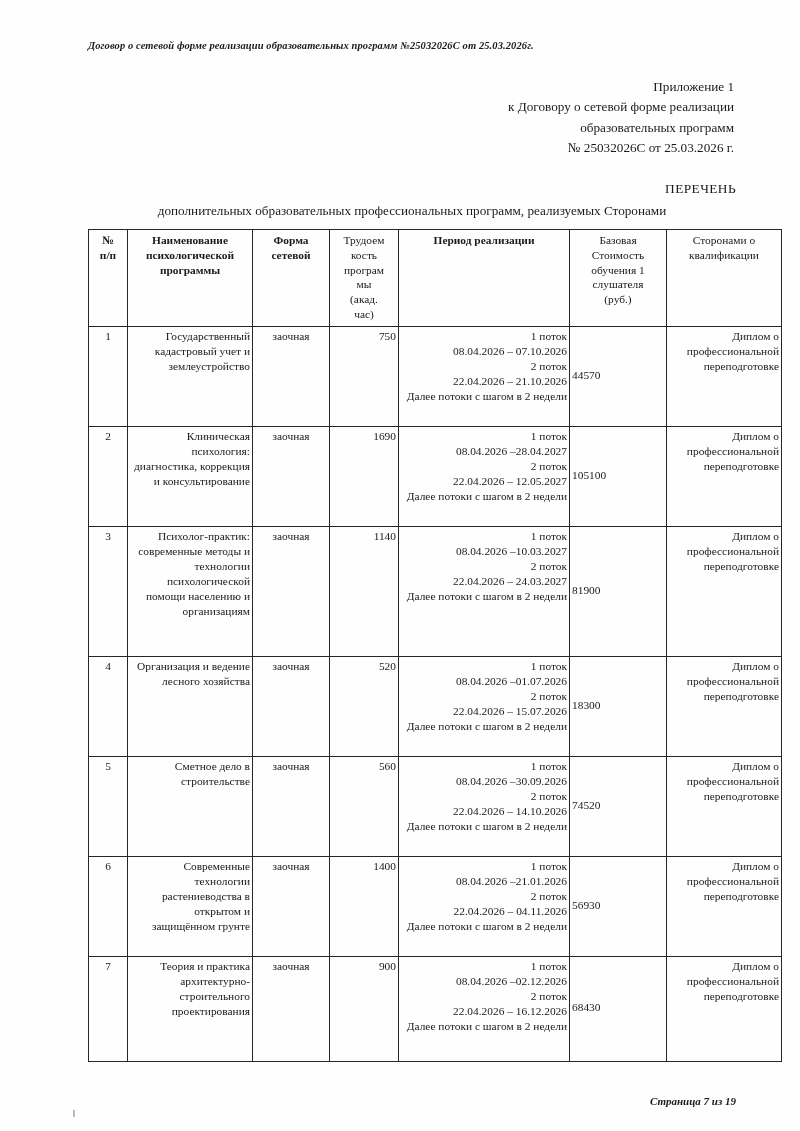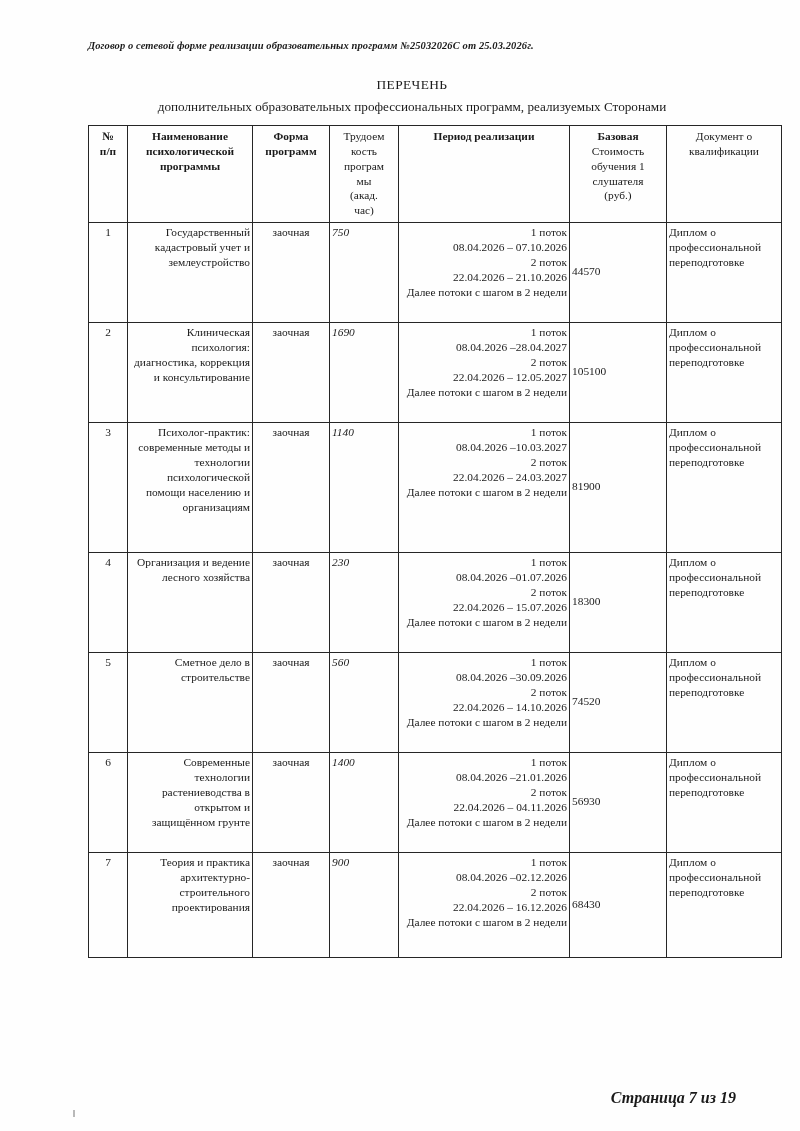--- a/index.html
+++ b/index.html
@@ -36,21 +36,21 @@
   .appendix {
     text-align: right;
     font-size: 13.2px;
     line-height: 1.55;
     margin-right: 2px;
   }
   .appendix div {
     white-space: nowrap;
   }
   .doc-title {
-    text-align: center;
+    text-align: right;
     font-size: 13.4px;
     margin-top: 22px;
     letter-spacing: 0.4px;
   }
   .doc-sub {
     text-align: center;
     font-size: 13.2px;
     line-height: 1.45;
     margin-top: 4px;
   }
@@ -77,52 +77,58 @@
   .c-name { width: 120px; text-align: center; }
   .c-form { width: 72px; text-align: center; }
   .c-hours { width: 64px; text-align: center; }
   .c-period { width: 166px; text-align: center; }
   .c-cost { width: 92px; text-align: center; }
   .c-doc { width: 110px; text-align: center; }
 
   td.num { text-align: center; padding-top: 4px; }
   td.name { text-align: right; padding-top: 4px; }
   td.form { text-align: center; padding-top: 4px; }
-  td.hours { text-align: left; padding-top: 4px; font-style: italic; }
+  td.hours { text-align: right; padding-top: 4px; }
   td.period { text-align: right; padding-top: 4px; }
   td.cost { padding-top: 4px; }
-  td.doc { text-align: left; padding-top: 4px; }
+  td.doc { text-align: right; padding-top: 4px; }
   td.cost.mid { vertical-align: middle; padding-top: 0; }
 
   .period-line { display: block; }
   .footer {
     position: absolute;
     right: 64px;
     bottom: 24px;
     font-style: italic;
     font-weight: bold;
-    font-size: 16px;
+    font-size: 11px;
   }
   .speck {
     position: absolute;
     left: 73px;
     bottom: 14px;
     width: 2px;
     height: 7px;
     background: #b9b9b9;
   }
 </style>
 </head>
 <body>
 
 <div class="page">
   <div class="inner">
 
     <div class="running-head">Договор о сетевой форме реализации образовательных программ №25032026С от 25.03.2026г.</div>
 
+    <div class="appendix">
+      <div>Приложение 1</div>
+      <div>к Договору о сетевой форме реализации</div>
+      <div>образовательных программ</div>
+      <div>№ 25032026С  от 25.03.2026 г.</div>
+    </div>
 
     <div class="doc-title">ПЕРЕЧЕНЬ</div>
     <div class="doc-sub">
       <div>дополнительных образовательных профессиональных программ, реализуемых Сторонами</div>
     </div>
 
     <table class="list">
       <thead>
         <tr>
           <th class="c-num">
@@ -130,42 +136,42 @@
             <span style="display:block">№</span>
             <span style="display:block">п/п</span>
           </th>
           <th class="c-name">
             <span style="display:block">Наименование</span>
             <span style="display:block">психологической</span>
             <span style="display:block">программы</span>
           </th>
           <th class="c-form">
             <span style="display:block">Форма</span>
-            <span style="display:block">программ</span>
+            <span style="display:block">сетевой</span>
           </th>
           <th class="c-hours">
             <span style="display:block;font-weight:normal">Трудоем</span>
             <span style="display:block;font-weight:normal">кость</span>
             <span style="display:block;font-weight:normal">програм</span>
             <span style="display:block;font-weight:normal">мы</span>
             <span style="display:block;font-weight:normal">(акад.</span>
             <span style="display:block;font-weight:normal">час)</span>
           </th>
           <th class="c-period">
             <span style="display:block">Период реализации</span>
           </th>
           <th class="c-cost">
-            <span style="display:block;font-weight:bold">Базовая</span>
+            <span style="display:block;font-weight:normal">Базовая</span>
             <span style="display:block;font-weight:normal">Стоимость</span>
             <span style="display:block;font-weight:normal">обучения 1</span>
             <span style="display:block;font-weight:normal">слушателя</span>
             <span style="display:block;font-weight:normal">(руб.)</span>
           </th>
           <th class="c-doc">
-            <span style="display:block;font-weight:normal">Документ о</span>
+            <span style="display:block;font-weight:normal">Сторонами о</span>
             <span style="display:block;font-weight:normal">квалификации</span>
           </th>
         </tr>
       </thead>
       <tbody id="tbody">
           <tr style="height: 100px;">
             <td class="num">1</td>
             <td class="name">Государственный кадастровый учет и землеустройство</td>
             <td class="form">заочная</td>
             <td class="hours">750</td>
@@ -218,21 +224,21 @@
             <td class="doc">
               <span class="period-line">Диплом о</span>
               <span class="period-line">профессиональной</span>
               <span class="period-line">переподготовке</span>
             </td>
           </tr>
           <tr style="height: 100px;">
             <td class="num">4</td>
             <td class="name">Организация и ведение лесного хозяйства</td>
             <td class="form">заочная</td>
-            <td class="hours">230</td>
+            <td class="hours">520</td>
             <td class="period">
               <span class="period-line">1 поток</span>
               <span class="period-line">08.04.2026 –01.07.2026</span>
               <span class="period-line">2 поток</span>
               <span class="period-line">22.04.2026 – 15.07.2026</span>
               <span class="period-line">Далее потоки с шагом в 2 недели</span>
             </td>
             <td class="cost mid">18300</td>
             <td class="doc">
               <span class="period-line">Диплом о</span>

